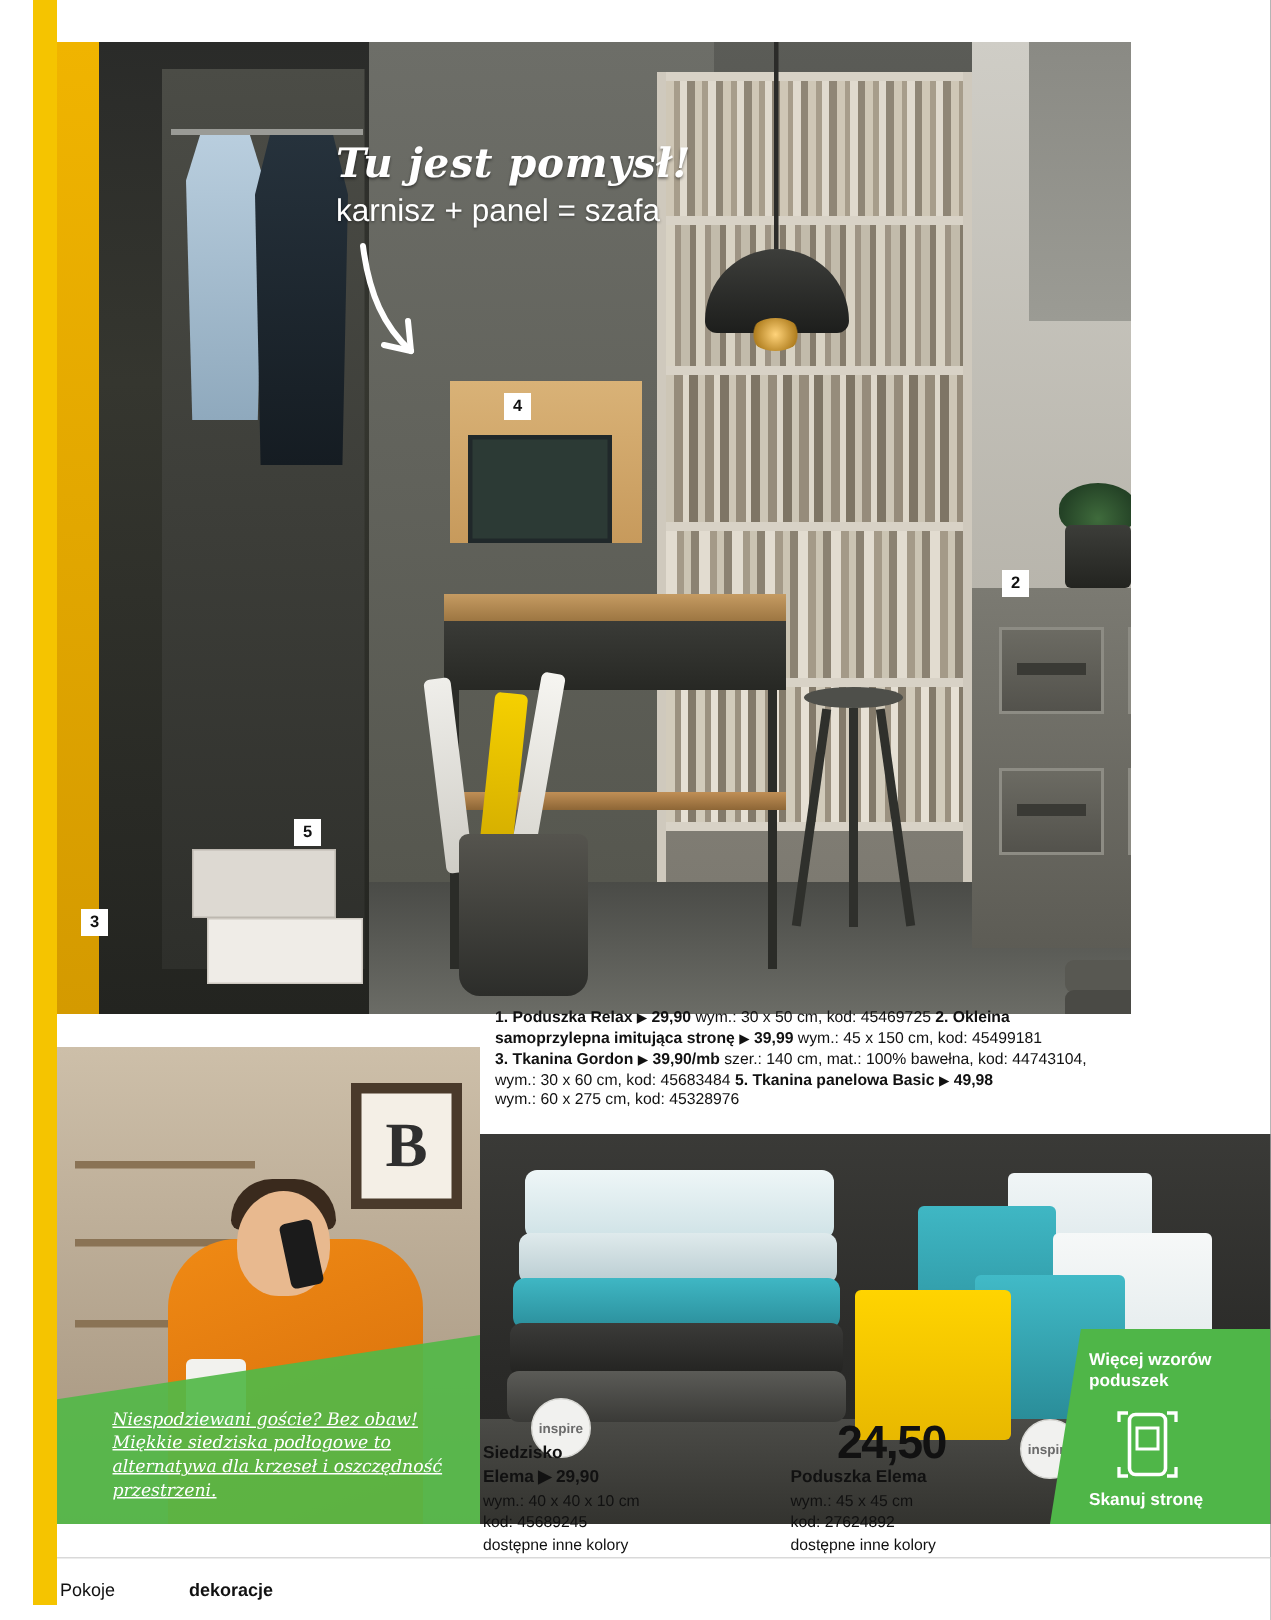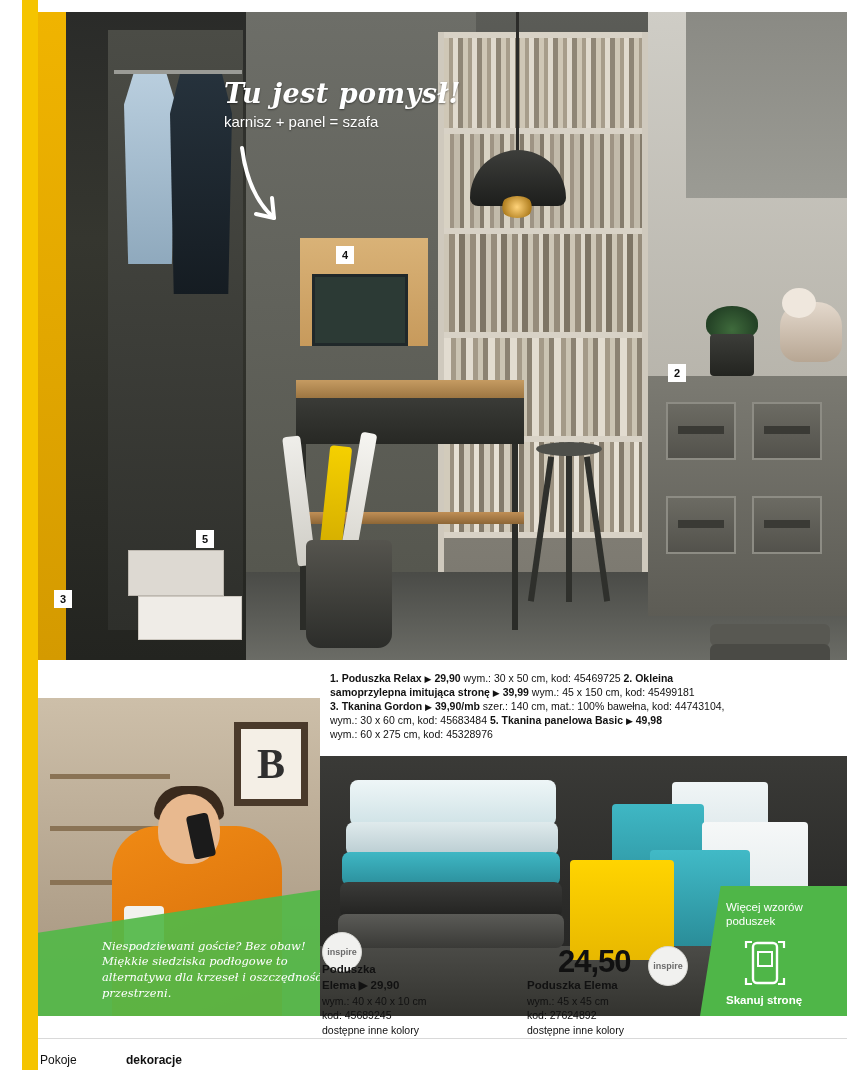--- a/index.html
+++ b/index.html
@@ -12,21 +12,21 @@
     overflow: hidden;
   }
   .page { position:absolute; inset:0; background:#fff; }
 
   
   .spine { position:absolute; left:0; top:0; width:38px; height:1080px; background:#ffffff; }
   .spine-yellow { position:absolute; left:22px; top:0; width:16px; height:1038px; background:#f5c400; }
 
   
   .hero {
-    position:absolute; left:38px; top:12px; width:809px; height:648px;
+    position:absolute; left:38px; top:28px; width:716px; height:648px;
     overflow:hidden;
     background:#3b3b39;
   }
   
   .hero-bg {
     position:absolute; inset:0;
     background:
       linear-gradient(180deg,#5b5c57 0%, #4a4b47 40%, #3e3f3b 100%);
   }
   .wall-left-yellow {
@@ -137,21 +137,21 @@
   
   .callout {
     position:absolute; left:186px; top:66px; width:300px;
   }
   .callout .hand {
     font-family:"DejaVu Serif", serif;
     font-style:italic; font-weight:700; font-size:27px; color:#ffffff;
     letter-spacing:.5px; text-shadow:0 1px 2px rgba(0,0,0,.45);
   }
   .callout .sub {
-    font-size:15px; color:#ffffff; margin-top:4px; text-shadow:0 1px 2px rgba(0,0,0,.45);
+    font-size:21px; color:#ffffff; margin-top:4px; text-shadow:0 1px 2px rgba(0,0,0,.45);
   }
   .arrow { position:absolute; left:196px; top:132px; width:60px; height:86px; }
 
   
   .marker {
     position:absolute; width:18px; height:18px; background:#ffffff;
     color:#111; font-size:11px; font-weight:700; line-height:18px; text-align:center;
   }
 
   
@@ -180,58 +180,59 @@
   .p2-hair { position:absolute; left:116px; top:88px; width:70px; height:34px; background:#3a2a1d; border-radius:34px 34px 8px 8px; }
   .p2-phone { position:absolute; left:152px; top:116px; width:22px; height:44px; background:#1b1b1b; border-radius:4px; transform:rotate(-12deg); }
   .p2-cup { position:absolute; left:86px; top:208px; width:40px; height:44px; background:#f2f2ee; border-radius:4px 4px 8px 8px; }
   .p2-green {
     position:absolute; left:0; bottom:0; width:282px; height:126px;
     background:#52b848;
     clip-path: polygon(0 34%, 100% 0%, 100% 100%, 0 100%);
     opacity:.92;
   }
   .p2-caption {
-    position:absolute; left:64px; bottom:14px; width:230px;
+    position:absolute; left:37px; bottom:14px; width:230px;
     font-family:"DejaVu Serif", serif; font-style:italic;
-    font-size:11.5px; line-height:1.38; color:#ffffff;
+    font-size:11.5px; line-height:1.38; color:#ffffff;text-decoration:underline;
   }
 
   
   .photo3 {
     position:absolute; left:320px; top:756px; width:527px; height:260px;
     overflow:hidden; background:#2f2f2d;
   }
   .p3-bg { position:absolute; inset:0; background:linear-gradient(180deg,#3a3a37 0%,#2a2a28 60%,#242422 100%); }
   .p3-floor { position:absolute; left:0; bottom:0; width:527px; height:70px; background:linear-gradient(180deg,#4b4b47,#33332f); }
   .cushion { position:absolute; border-radius:8px; }
   .pil { position:absolute; border-radius:4px; }
 
   .badge {
     position:absolute; width:40px; height:40px; border-radius:50%;
     background:#f1f1ef; color:#6b6b6b; font-size:9px; font-weight:700;
     display:flex; align-items:center; justify-content:center;
     border:1px solid #d8d8d4;
+    margin-left:32px;
   }
 
   
   .prod {
     position:absolute; font-size:10.5px; line-height:1.38; color:#111;
   }
   .prod .nm { font-weight:700; font-size:11.5px; }
   .price-big {
     position:absolute; font-size:31px; font-weight:700; color:#111; letter-spacing:-1px;
   }
 
   
   .scanbox {
     position:absolute; left:700px; top:886px; width:147px; height:130px;
     background:#4fb648; color:#fff;
     clip-path: polygon(14% 0, 100% 0, 100% 100%, 0 100%);
   }
-  .scanbox .t1 { position:absolute; left:26px; top:14px; width:110px; font-size:11.5px; font-weight:400; line-height:1.25; }
+  .scanbox .t1 { position:absolute; left:26px; top:14px; width:110px; font-size:11.5px; font-weight:700; line-height:1.25; }
   .scanbox .t2 { position:absolute; left:26px; bottom:10px; width:114px; font-size:11.5px; font-weight:700; }
   .scan-icon { position:absolute; left:44px; top:54px; width:42px; height:46px; }
 
   
   .footer { position:absolute; left:0; bottom:0; width:847px; height:42px; background:#ffffff; }
   .footer-yellow { position:absolute; left:22px; bottom:10px; width:16px; height:32px; background:#f5c400; }
   .footer-line { position:absolute; left:38px; bottom:41px; width:809px; height:1px; background:#d9d9d9; }
   .f-item { position:absolute; bottom:13px; font-size:12px; }
   .f-1 { left:40px; color:#111; }
   .f-2 { left:126px; color:#111; font-weight:700; }
@@ -397,21 +398,21 @@
     <div class="pil" style="left:292px;top:48px;width:92px;height:88px;background:linear-gradient(180deg,#3fb7c4,#2d93a0)"></div>
     <div class="pil" style="left:382px;top:66px;width:106px;height:102px;background:linear-gradient(180deg,#f6f8f8,#dfe8ea)"></div>
     <div class="pil" style="left:330px;top:94px;width:100px;height:96px;background:linear-gradient(180deg,#41bac7,#2a8d99)"></div>
     <div class="pil" style="left:250px;top:104px;width:104px;height:100px;background:linear-gradient(180deg,#ffd400,#e8b800)"></div>
   </div>
 
   <div class="badge" style="left:322px;top:932px">inspire</div>
   <div class="badge" style="left:648px;top:946px">inspire</div>
 
   <div class="prod" style="left:322px;top:962px;width:210px">
-    <div class="nm">Poduszka</div>
+    <div class="nm">Siedzisko</div>
     <div>
       <span class="nm">Elema</span>
       <span class="nm tri">▶</span>
       <span class="nm">29,90</span>
     </div>
     <div>wym.: 40 x 40 x 10 cm</div>
     <div>kod: 45689245</div>
     <div>dostępne inne kolory</div>
   </div>
 

